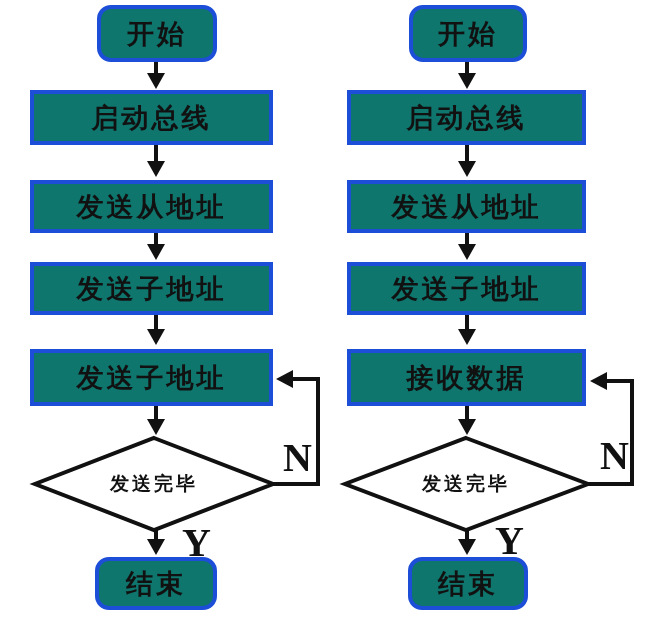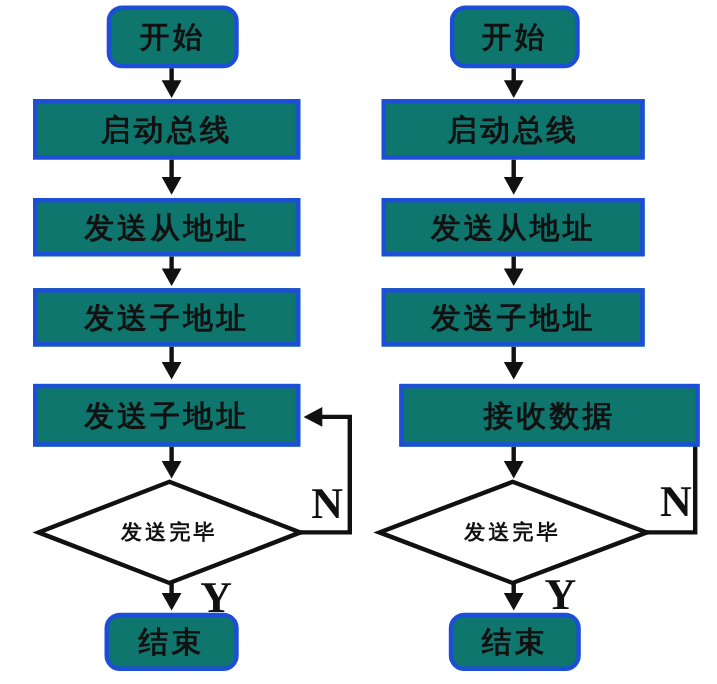--- a/index.html
+++ b/index.html
@@ -61,21 +61,21 @@
   .l-dec   { left: 54px;  top: 462px; width: 200px; height: 44px; }
   .l-end   { left: 95px;  top: 557px; width: 122px; height: 53px; }
   .l-n     { left: 283px; top: 438px; }
   .l-y     { left: 182px; top: 523px; }
 
   
   .r-start { left: 409px; top: 5px;   width: 118px; height: 57px; }
   .r-b1    { left: 347px; top: 90px;  width: 239px; height: 55px; }
   .r-b2    { left: 347px; top: 180px; width: 239px; height: 53px; }
   .r-b3    { left: 347px; top: 262px; width: 239px; height: 53px; }
-  .r-b4    { left: 363px; top: 349px; width: 273px; height: 57px; }
+  .r-b4    { left: 347px; top: 349px; width: 239px; height: 57px; }
   .r-dec   { left: 366px; top: 462px; width: 200px; height: 44px; }
   .r-end   { left: 408px; top: 557px; width: 120px; height: 53px; }
   .r-n     { left: 600px; top: 436px; }
   .r-y     { left: 495px; top: 521px; }
 </style>
 </head>
 <body>
 
 <div id="canvas">
 

